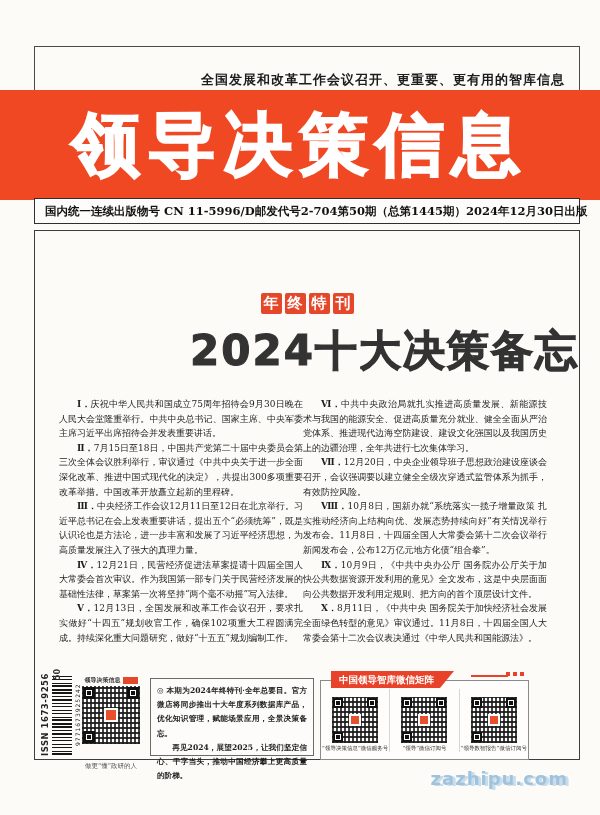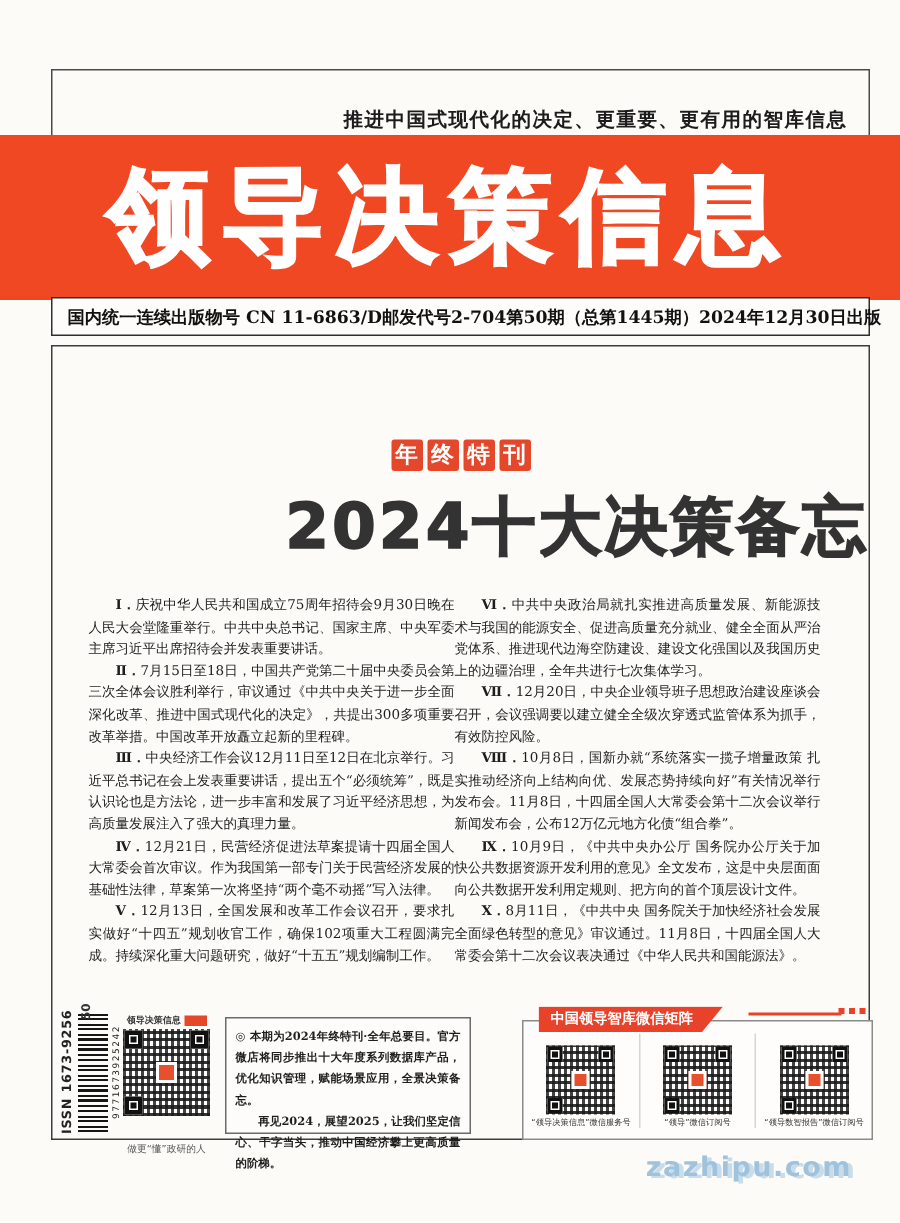--- a/index.html
+++ b/index.html
@@ -70,22 +70,22 @@
   .qr-left .cap{margin-top:18px;font-size:6.5px;color:#555;white-space:nowrap;}
 
   
   .note-box{position:absolute;left:150px;top:678px;width:164px;height:78px;box-sizing:border-box;
             border:1px solid #6a6a6a;background:#fdfcfa;padding:5px 6px;z-index:5;}
   .note-box p{margin:0;font-size:7.6px;line-height:14.2px;color:#1e1e1e;font-weight:600;text-align:justify;
               font-family:"DejaVu Serif","Liberation Serif",serif;}
   .note-box p.indent{text-indent:2em;}
 
   
-  .matrix{position:absolute;left:320px;top:680px;width:234px;height:80px;box-sizing:border-box;
-          border:1px solid #8a8a8a;background:#fefdfb;z-index:5;margin-left:28px;}
+  .matrix{position:absolute;left:320px;top:680px;width:209px;height:80px;box-sizing:border-box;
+          border:1px solid #8a8a8a;background:#fefdfb;z-index:5;}
   .matrix-banner{position:absolute;top:-10px;left:10px;height:17px;line-height:17px;padding:0 20px 0 8px;
                  background:#e8432a;color:#fff;font-size:9.5px;font-weight:bold;white-space:nowrap;
                  clip-path:polygon(0 0,100% 0,calc(100% - 14px) 100%,0 100%);}
   .matrix-line{position:absolute;top:-6px;left:150px;right:20px;height:2px;background:#e8432a;}
   .matrix-dots{position:absolute;top:-9px;right:4px;width:4px;height:4px;background:#e8432a;
                box-shadow:-7px 0 0 #e8432a,-14px 0 0 #e8432a;}
   .matrix-cells{display:flex;height:100%;align-items:center;}
   .matrix-cell{flex:1;text-align:center;padding-top:8px;}
   .matrix-cell + .matrix-cell{border-left:1px solid #d5d5d5;}
   .matrix-cell .qr{width:46px;height:46px;margin:0 auto;}
@@ -96,29 +96,29 @@
   
   .watermark{position:absolute;right:32px;top:768px;font-size:18px;font-weight:bold;color:#9fc3dd;
              letter-spacing:1px;text-shadow:3px 1px 0 rgba(159,195,221,.55);}
 </style>
 </head>
 <body>
 
 <div class="page">
 
   <div class="frame-top">
-    <div class="tagline">推进中国式现代化的决定、更重要、更有用的智库信息</div>
+    <div class="tagline">全国发展和改革工作会议召开、更重要、更有用的智库信息</div>
   </div>
 
   <div class="masthead">
     <div class="masthead-title">领导决策信息</div>
   </div>
 
   <div class="info-bar">
-    <span>国内统一连续出版物号 CN 11-6863/D</span>
+    <span>国内统一连续出版物号 CN 11-5996/D</span>
     <span>邮发代号2-704</span>
     <span>第50期（总第1445期）</span>
     <span>2024年12月30日出版</span>
   </div>
 
   <div class="main-box">
 
     <div class="badge-row">
       <span class="badge-tile">年</span>
       <span class="badge-tile">终</span>

